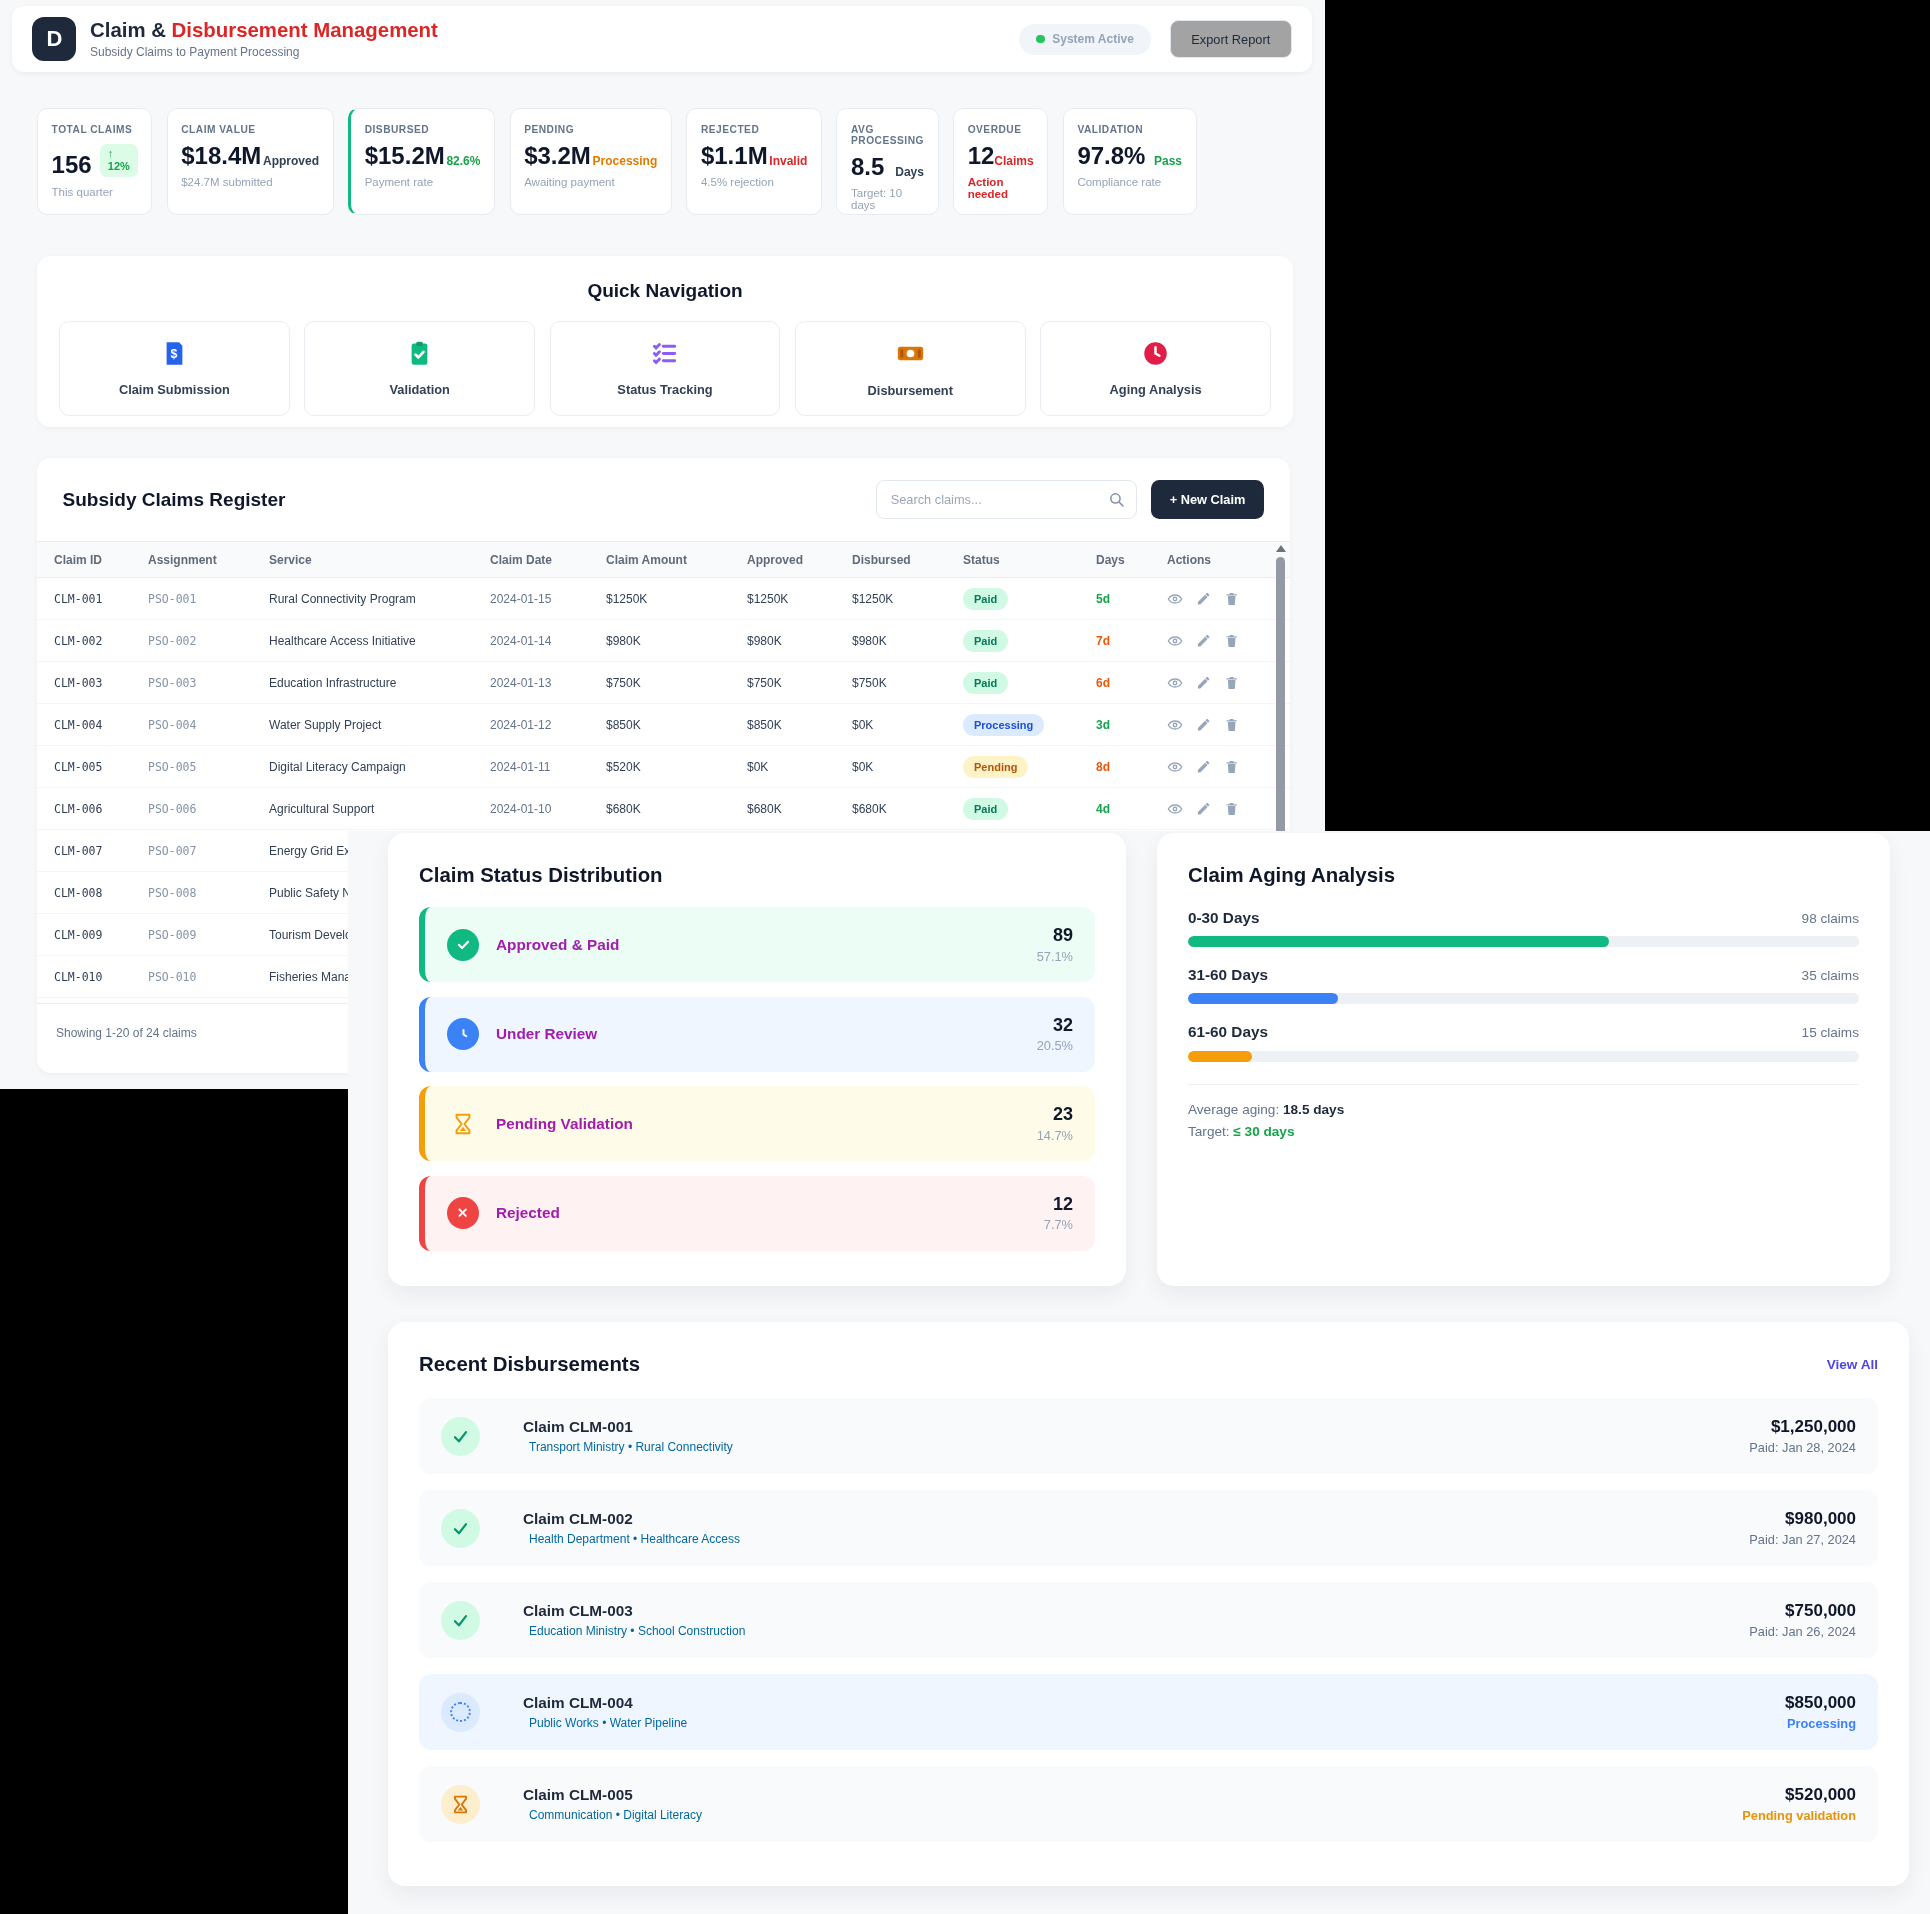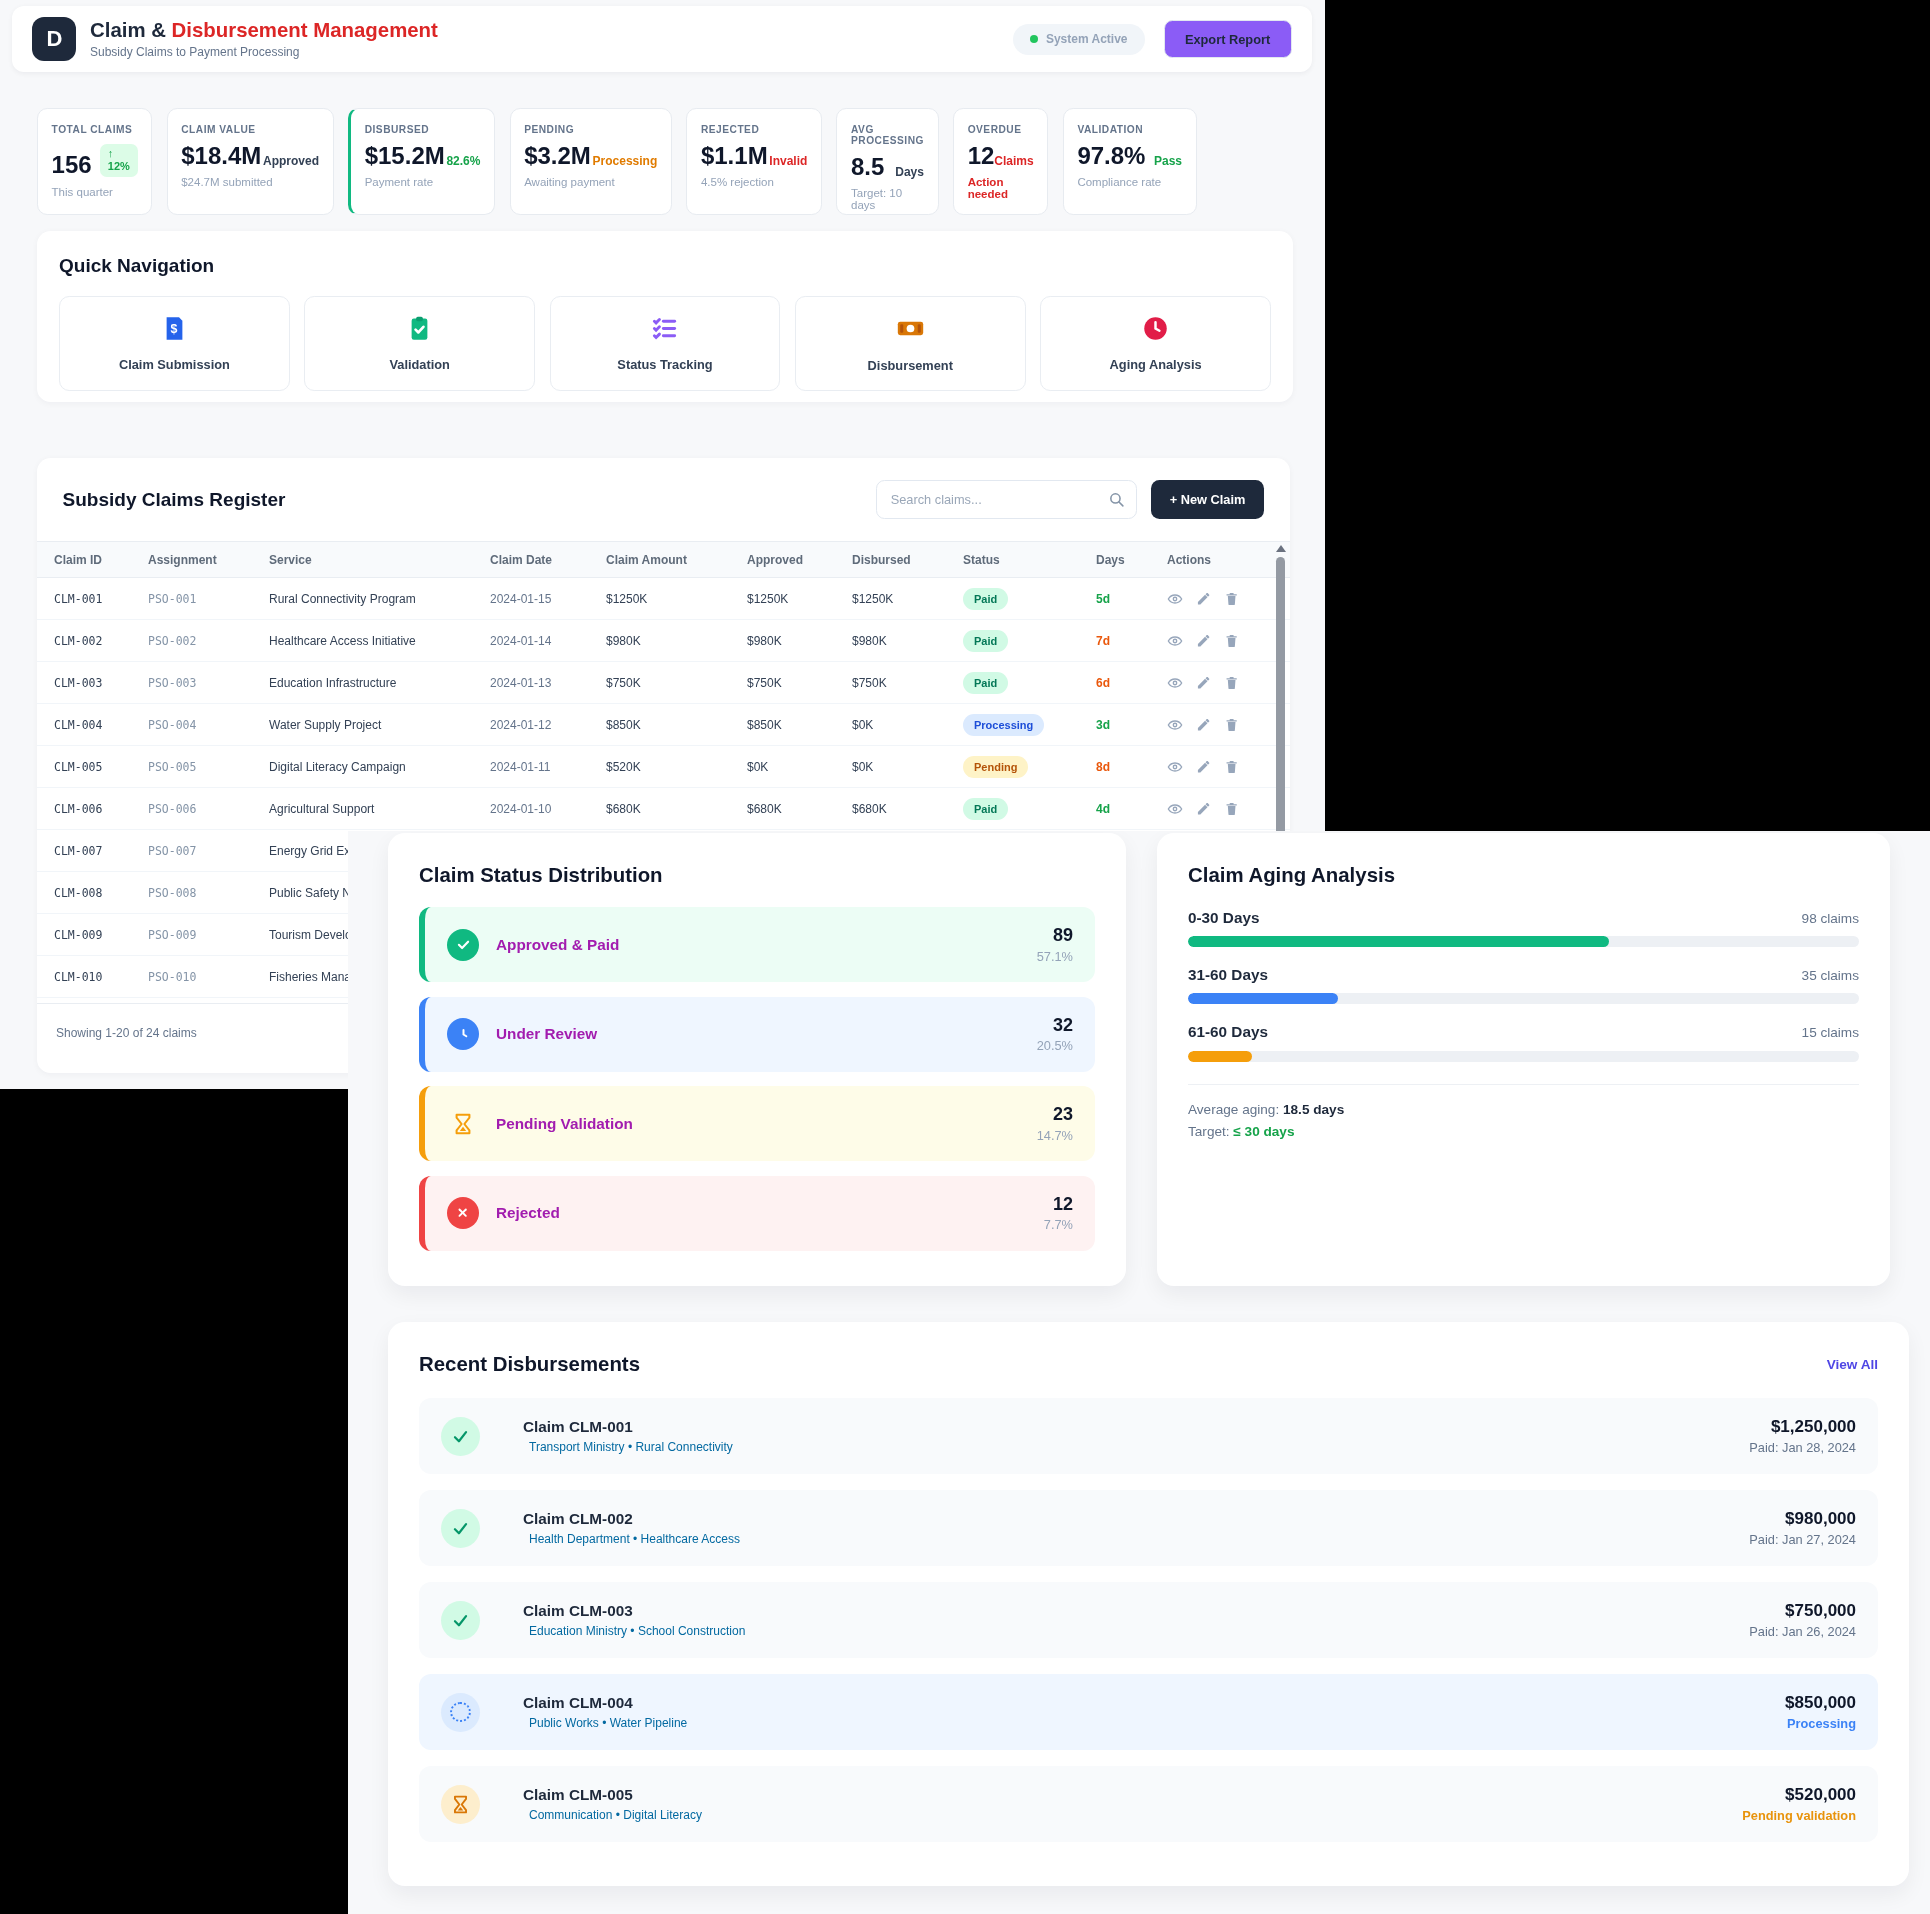--- a/index.html
+++ b/index.html
@@ -17,39 +17,39 @@
   .logo-box { width:44px; height:44px; background:#1e293b; border-radius:12px;
     color:#fff; font-weight:bold; font-size:22px; display:flex; align-items:center; justify-content:center; }
   .title-wrap { margin-left:13.6px; }
   .app-title { font-size:20.4px; font-weight:bold; color:#1e293b; }
   .app-title .red { color:#dc2626; }
   .app-sub { font-size:12px; color:#64748b; margin-top:3.4px; }
   .header-right { margin-left:auto; display:flex; align-items:center; gap:19px; }
   .sys-pill { background:#f1f5f9; border-radius:851px; padding:8.5px 17px; display:flex; align-items:center; gap:7.7px;
     font-size:12px; color:#94a3b8; font-weight:bold; }
   .sys-dot { width:8.5px; height:8.5px; border-radius:50%; background:#22c55e; }
-  .export-btn { background:#8b5cf6; border:1.3px solid #e2e8f0; border-radius:8.5px; padding:10.2px 20.4px;
-    font-size:12.8px; font-weight:bold; color:#1e293b; cursor:pointer; }
+  .export-btn { background:#a3a3a3; border:1.3px solid #e2e8f0; border-radius:8.5px; padding:10.2px 20.4px;
+    font-size:12.8px; font-weight:normal; color:#1e293b; cursor:pointer; }
 
   
   .stats-row { position:absolute; left:37px; top:108px; width:1117px; height:107px; display:flex; gap:14.5px; }
   .stat-card { flex:1; background:#fff; border:0.9px solid #e7ebf0; border-radius:10.2px; padding:14.5px 13.6px; position:relative; }
   .stat-card.accent { border-left:3.4px solid #10b981; }
   .stat-label { font-size:10.2px; font-weight:bold; letter-spacing:0.5px; color:#64748b; }
   .stat-value-row { margin-top:9.4px; display:flex; align-items:flex-end; }
   .stat-value { font-size:24px; font-weight:bold; color:#0f172a; line-height:1; }
   .stat-suffix { font-size:12px; font-weight:bold; margin-left:1.7px; line-height:1.2; }
   .sfx-dark { color:#334155; } .sfx-green { color:#16a34a; } .sfx-orange { color:#e07b00; } .sfx-red { color:#dc2626; }
   .sfx-badge { background:#dcfce7; color:#16a34a; border-radius:6.8px; padding:3.4px 7.7px; font-size:11px; margin-left:8.5px; }
   .stat-sub { margin-top:8.5px; font-size:11.5px; color:#94a3b8; }
   .stat-sub.red { color:#dc2626; font-weight:bold; }
 
   
-  .qnav-card { position:absolute; left:37px; top:231px; width:1256px; height:171px; background:#fff; border-radius:13.6px;
-    box-shadow:0 1.7px 6.8px rgba(15,23,42,.04); padding:24px 22px; }
+  .qnav-card { position:absolute; left:37px; top:256px; width:1256px; height:171px; background:#fff; border-radius:13.6px;
+    box-shadow:0 1.7px 6.8px rgba(15,23,42,.04); padding:24px 22px;text-align:center; }
   .section-title { font-size:19px; font-weight:bold; color:#0f172a; }
   .qnav-tiles { display:flex; gap:14.5px; margin-top:19px; }
   .qnav-tile { flex:1; height:95px; border:0.9px solid #e9edf2; border-radius:10.2px; background:#fff;
     display:flex; flex-direction:column; align-items:center; justify-content:center; gap:12px; cursor:pointer; }
   .qnav-label { font-size:12.8px; font-weight:bold; color:#334155; }
 
   
   .register-card { position:absolute; left:37px; top:458px; width:1253px; height:615px; background:#fff; border-radius:13.6px;
     box-shadow:0 1.7px 6.8px rgba(15,23,42,.04); }
   .reg-head { position:absolute; left:0; top:0; width:100%; height:83px; display:flex; align-items:center; padding:0 25.6px; }

